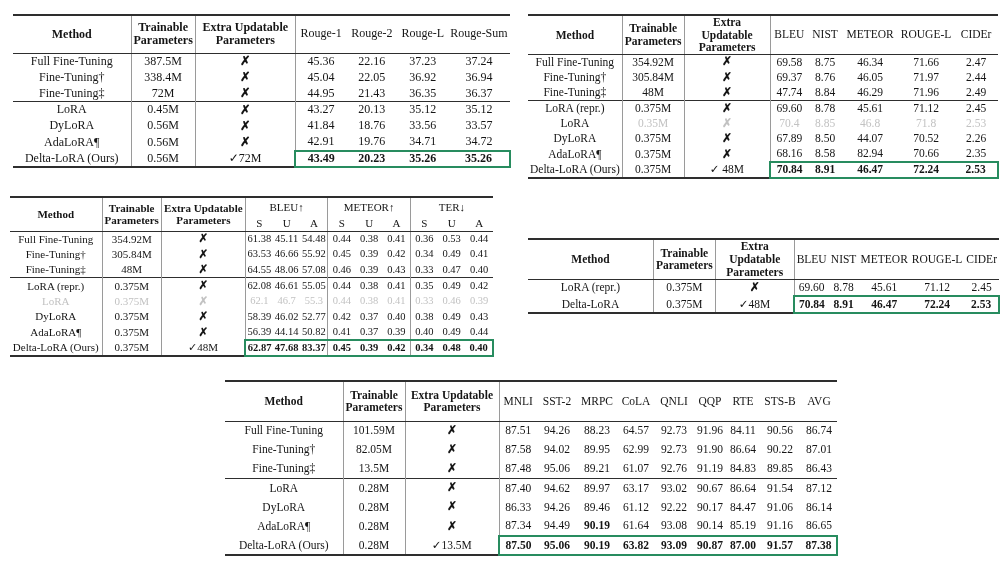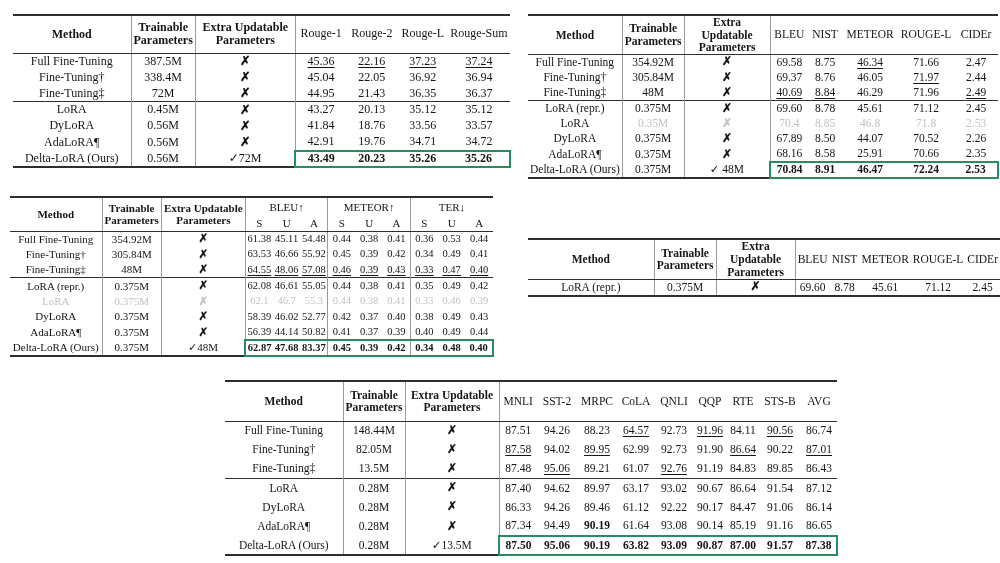--- a/index.html
+++ b/index.html
@@ -16,21 +16,21 @@
   th,td{
     padding:0 2px;text-align:center;font-weight:400;white-space:nowrap;
     overflow:visible;vertical-align:middle;line-height:1.15;
   }
   thead th{border-bottom:1.6px solid #2e2e2e;}
   thead th.ghdr{border-bottom:none;}
   thead tr.subhdr th{border-bottom:1.6px solid #2e2e2e;}
   th.hdr2{white-space:pre-line;line-height:1.1;font-weight:bold;}
   tr.group-start td{border-top:1.6px solid #2e2e2e;}
   .vr{border-right:1px solid #9a9a9a;}
-  td.u,th.u{text-decoration:underline;text-underline-offset:2px;text-decoration-thickness:1px;}
+  td.u,th.u{text-underline-offset:2px;text-decoration-thickness:1px;}
   td.b{font-weight:700;}
   td.g{color:#c2c2c2;}
   .cross-glyph{font-weight:700;font-size:1.05em;}
   .check-glyph{font-size:1.0em;}
   td.hl{border-top:2px solid #288c5f;border-bottom:2px solid #288c5f;}
   td.hl-first{border-left:2px solid #288c5f;}
   td.hl-last{border-right:2px solid #288c5f;}
 
   
   .wrap-rouge{left:13px;top:14px;}
@@ -217,21 +217,21 @@
           <td class="metric-cell">69.37</td>
           <td class="metric-cell">8.76</td>
           <td class="metric-cell">46.05</td>
           <td class="u metric-cell">71.97</td>
           <td class="metric-cell">2.44</td>
         </tr>
         <tr>
           <td class="vr method-cell">Fine-Tuning‡</td>
           <td class="vr trainable-cell">48M</td>
           <td class="extra-params-cell vr"><span class="cross-glyph">✗</span></td>
-          <td class="u metric-cell">40.69</td>
+          <td class="u metric-cell">47.74</td>
           <td class="u metric-cell">8.84</td>
           <td class="metric-cell">46.29</td>
           <td class="metric-cell">71.96</td>
           <td class="u metric-cell">2.49</td>
         </tr>
         <tr class="group-start">
           <td class="vr method-cell">LoRA (repr.)</td>
           <td class="vr trainable-cell">0.375M</td>
           <td class="extra-params-cell vr"><span class="cross-glyph">✗</span></td>
           <td class="metric-cell">69.60</td>
@@ -259,21 +259,21 @@
           <td class="metric-cell">44.07</td>
           <td class="metric-cell">70.52</td>
           <td class="metric-cell">2.26</td>
         </tr>
         <tr>
           <td class="vr method-cell">AdaLoRA¶</td>
           <td class="vr trainable-cell">0.375M</td>
           <td class="extra-params-cell vr"><span class="cross-glyph">✗</span></td>
           <td class="metric-cell">68.16</td>
           <td class="metric-cell">8.58</td>
-          <td class="metric-cell">25.91</td>
+          <td class="metric-cell">82.94</td>
           <td class="metric-cell">70.66</td>
           <td class="metric-cell">2.35</td>
         </tr>
         <tr>
           <td class="vr method-cell">Delta-LoRA (Ours)</td>
           <td class="vr trainable-cell">0.375M</td>
           <td class="extra-params-cell vr"><span class="check-glyph">✓</span> 48M</td>
           <td class="b metric-cell hl hl-first">70.84</td>
           <td class="b metric-cell hl">8.91</td>
           <td class="b metric-cell hl">46.47</td>
@@ -468,20 +468,30 @@
         <tr>
           <td class="vr method-cell">LoRA (repr.)</td>
           <td class="vr trainable-cell">0.375M</td>
           <td class="extra-params-cell vr"><span class="cross-glyph">✗</span></td>
           <td class="metric-cell">69.60</td>
           <td class="metric-cell">8.78</td>
           <td class="metric-cell">45.61</td>
           <td class="metric-cell">71.12</td>
           <td class="metric-cell">2.45</td>
         </tr>
+        <tr>
+          <td class="vr method-cell">Delta-LoRA</td>
+          <td class="vr trainable-cell">0.375M</td>
+          <td class="extra-params-cell vr"><span class="check-glyph">✓</span>48M</td>
+          <td class="b metric-cell hl hl-first">70.84</td>
+          <td class="b metric-cell hl">8.91</td>
+          <td class="b metric-cell hl">46.47</td>
+          <td class="b metric-cell hl">72.24</td>
+          <td class="b metric-cell hl hl-last">2.53</td>
+        </tr>
       </tbody>
     </table>
   </div>
 <div class="tbl-wrap wrap-glue">
     <table class="paper-table glue">
       <colgroup>
         <col class="c-method">
         <col class="c-trainable">
         <col class="c-extra">
         <col class="c-m0">
@@ -508,21 +518,21 @@
           <th>QNLI</th>
           <th>QQP</th>
           <th>RTE</th>
           <th>STS-B</th>
           <th>AVG</th>
         </tr>
       </thead>
       <tbody>
         <tr>
           <td class="vr method-cell">Full Fine-Tuning</td>
-          <td class="vr trainable-cell">148.44M</td>
+          <td class="vr trainable-cell">101.59M</td>
           <td class="extra-params-cell vr"><span class="cross-glyph">✗</span></td>
           <td class="metric-cell">87.51</td>
           <td class="metric-cell">94.26</td>
           <td class="metric-cell">88.23</td>
           <td class="u metric-cell">64.57</td>
           <td class="metric-cell">92.73</td>
           <td class="u metric-cell">91.96</td>
           <td class="metric-cell">84.11</td>
           <td class="u metric-cell">90.56</td>
           <td class="metric-cell">86.74</td>

